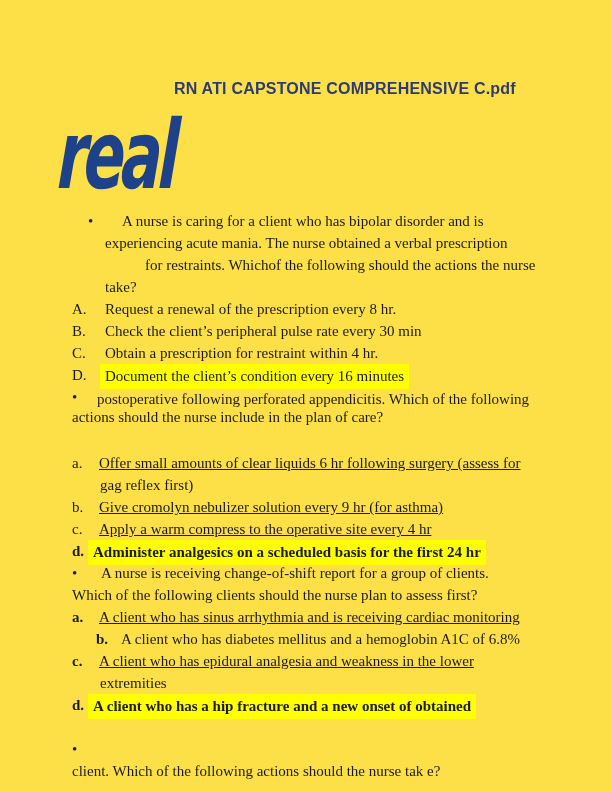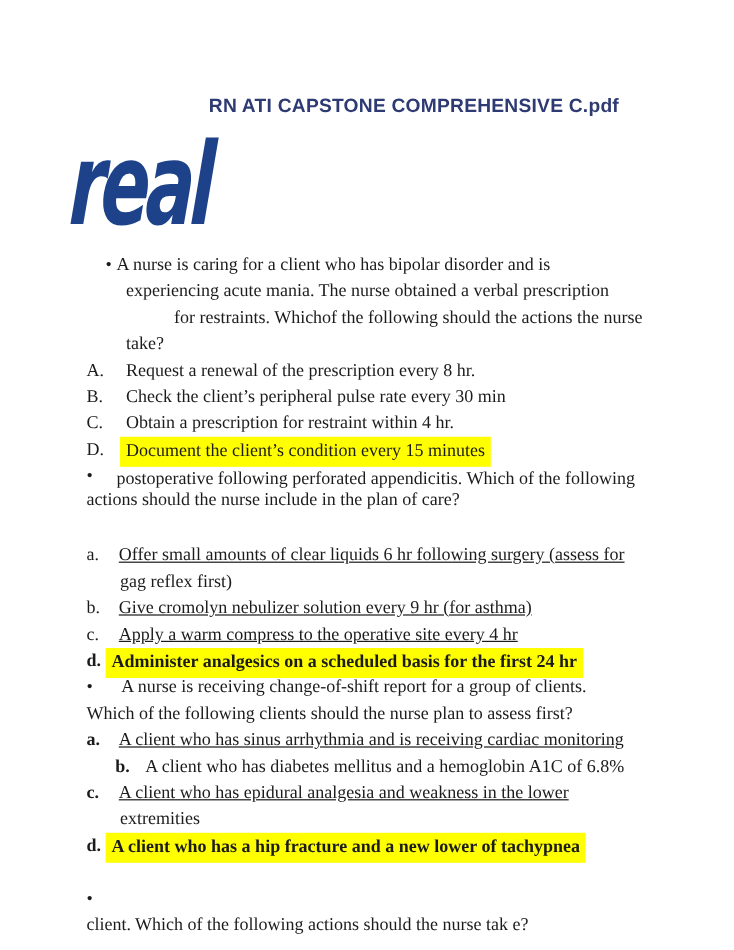--- a/index.html
+++ b/index.html
@@ -6,21 +6,21 @@
     --title-navy:#2e3b73;
     --logo-blue:#1d4289;
     --hl:#ffff00;
     --body:#1b1b1b;
   }
   html,body{margin:0;padding:0;background:#e8e8e8;}
   .page{
     position:relative;
     width:612px;height:792px;
     margin:0 auto;
-    background:#ffffff;
+    background:#fde047;
     overflow:hidden;
     font-family:"Liberation Serif", serif;
   }
   .doc-title{
     position:absolute;
     left:174px;top:80px;
     font-family:"Liberation Sans", sans-serif;
     font-weight:bold;
     font-size:16px;line-height:18px;
     letter-spacing:0.2px;
@@ -45,21 +45,21 @@
     position:absolute;
     left:0;width:612px;height:22px;
     line-height:22px;
     font-size:15px;
     color:var(--body);
     white-space:nowrap;
   }
   .line .label{position:absolute;}
   .line .text{position:absolute;}
   .bullet-first .label{left:88px;}
-  .bullet-first .text{left:97px;}
+  .bullet-first .text{left:122px;}
   .cont-deep .text{left:105px;}
   .opt-wide .label{left:72px;}
   .opt-wide .text{left:105px;}
   .bullet .label{left:72px;}
   .bullet .text{left:101px;}
   .cont .text{left:72px;}
   .opt .label{left:72px;}
   .opt .text{left:99px;text-decoration:underline;}
   .opt-tight .label{left:72px;}
   .opt-tight .text{left:93px;}
@@ -102,21 +102,21 @@
       <div class="line opt-wide" style="top: 320px;">
         <span class="label">B.</span>
         <span class="text">Check the client’s peripheral pulse rate every 30 min</span>
       </div>
       <div class="line opt-wide" style="top: 342px;">
         <span class="label">C.</span>
         <span class="text">Obtain a prescription for restraint within 4 hr.</span>
       </div>
       <div class="line opt-wide" style="top: 364px;">
         <span class="label">D.</span>
-        <span class="text highlight">Document the client’s condition every 15 minutes</span>
+        <span class="text highlight">Document the client’s condition every 16 minutes</span>
       </div>
       <div class="line bullet" style="top: 386px;">
         <span class="label">•</span>
       </div>
       <div class="line cont" style="top: 388px; margin-left: 25px;">
         <span class="text">postoperative following perforated appendicitis. Which of the following</span>
       </div>
       <div class="line cont" style="top: 406px;">
         <span class="text">actions should the nurse include in the plan of care?</span>
       </div>
@@ -156,21 +156,21 @@
       </div>
       <div class="line opt" style="top: 650px;">
         <span class="label bold">c.</span>
         <span class="text">A client who has epidural analgesia and weakness in the lower</span>
       </div>
       <div class="line cont-mid" style="top: 672px;">
         <span class="text">extremities</span>
       </div>
       <div class="line opt-tight" style="top: 694px;">
         <span class="label bold">d.</span>
-        <span class="text bold highlight">A client who has a hip fracture and a new lower of tachypnea</span>
+        <span class="text bold highlight">A client who has a hip fracture and a new onset of obtained</span>
       </div>
       <div class="line bullet" style="top: 738px;">
         <span class="label">•</span>
       </div>
       <div class="line cont" style="top: 760px;">
         <span class="text">client. Which of the following actions should the nurse tak e?</span>
       </div>
     </div>
 </div>
 

